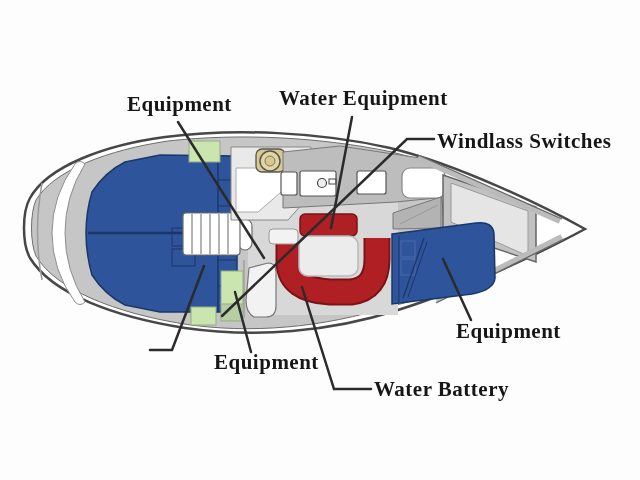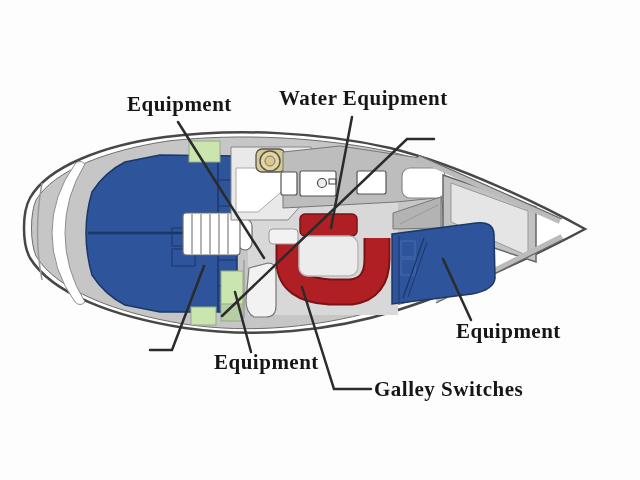--- a/index.html
+++ b/index.html
@@ -145,17 +145,18 @@
       <polyline points="434,139 407,139 222,316"></polyline>
       <polyline points="150,350 172,350 204,266"></polyline>
       <polyline points="251,352 235,292"></polyline>
       <polyline points="471,320 443,259"></polyline>
       <polyline points="371,389 334,389 302,287"></polyline>
     </g>
   </svg>
 
   <div class="lbl lbl-equipment-aft">Equipment</div>
   <div class="lbl lbl-galley">Water Equipment</div>
+  <div class="lbl lbl-windlass">Windlass Switches</div>
   <div class="lbl lbl-equipment-comp">Equipment</div>
   <div class="lbl lbl-equipment-fwd">Equipment</div>
-  <div class="lbl lbl-water">Galley Switches</div>
+  <div class="lbl lbl-water">Water Battery</div>
 
 </div>
 
 </body></html>

